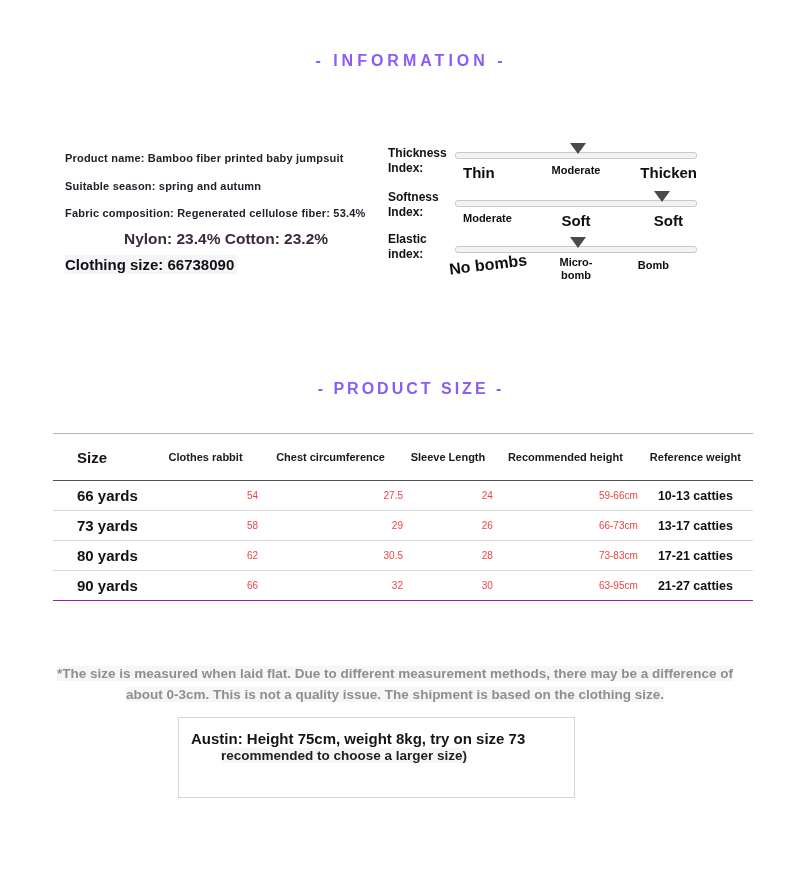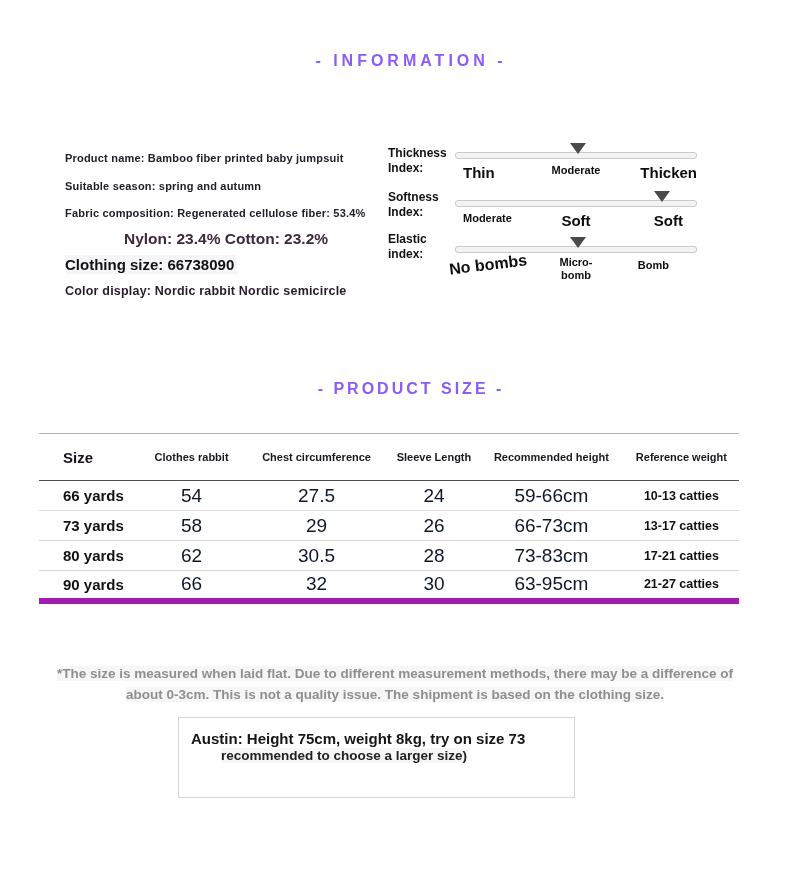--- a/index.html
+++ b/index.html
@@ -62,31 +62,31 @@
   .lbl-sm{font-size:11px;font-weight:700;}
   .p-left{left:8px;}
   .p-center{left:50%;transform:translateX(-50%);text-align:center;}
   .p-right{right:0;}
   .row-1 .p-right{right:14px;}
   .row-2 .p-right{right:28px;top:3px;}
   .tilt{transform:rotate(-7deg);font-size:16px;left:-6px;top:2px;}
   .wrap-2{white-space:normal !important;width:50px;line-height:1.2;}
 
   
-  .size-table-wrap{position:absolute;left:39px;top:433px;width:700px;}
+  .size-table-wrap{position:absolute;left:53px;top:433px;width:700px;}
   table.size-table{width:100%;border-collapse:collapse;border-top:1px solid #b5b5b5;}
   .size-table th,.size-table td{padding:0;vertical-align:middle;}
   .size-table thead tr{height:47px;border-bottom:1.5px solid #4f4f4f;}
   .size-table tbody tr{height:30px;border-bottom:1px solid #d9d9d9;}
-  .size-table tbody tr:last-child{border-bottom:6px solid #a21caf;}
+  .size-table tbody tr:last-child{border-bottom:1px solid #a21caf;}
   th.h-size{text-align:left;padding-left:24px;font-size:15px;font-weight:700;color:#191019;}
   th.h-col{text-align:center;font-size:11px;font-weight:700;color:#19191f;line-height:1.35;}
   th.h-col .thw{display:inline-block;text-align:left;}
   td.c-size{text-align:left;padding-left:24px;font-size:15px;font-weight:700;color:#111;}
-  td.c-num{text-align:center;font-size:19px;font-weight:400;color:#0f172a;}
+  td.c-num{text-align:right;font-size:10px;font-weight:400;color:#ef4444;}
   td.c-weight{text-align:center;font-size:12.5px;font-weight:700;color:#111;}
 
   
   .size-note{
     position:absolute;left:45px;top:664px;width:700px;text-align:center;
     font-size:13.5px;font-weight:700;color:var(--note-gray);line-height:1.55;
   }
   .size-note span{background:#f6f6f6;}
 
   
@@ -104,21 +104,20 @@
 <div class="page">
 
   <h1 class="section-heading info-heading">- INFORMATION -</h1>
 
   <section class="product-info">
     <p class="info-line line-0">Product name: Bamboo fiber printed baby jumpsuit</p>
     <p class="info-line line-1">Suitable season: spring and autumn</p>
     <p class="info-line line-2">Fabric composition: Regenerated cellulose fiber: 53.4%</p>
     <p class="composition-line">Nylon: 23.4% Cotton: 23.2%</p>
     <p class="clothing-size-line"><span>Clothing size: 66738090</span></p>
-    <p class="color-line">Color display: Nordic rabbit Nordic semicircle</p>
   </section>
 
   <section class="indices">
 
     <div class="slider-row row-0">
       <div class="slider-name">Thickness Index:</div>
       <div class="slider-track">
         <div class="slider-marker" style="left: 51%;"></div>
       </div>
       <div class="slider-scale">

